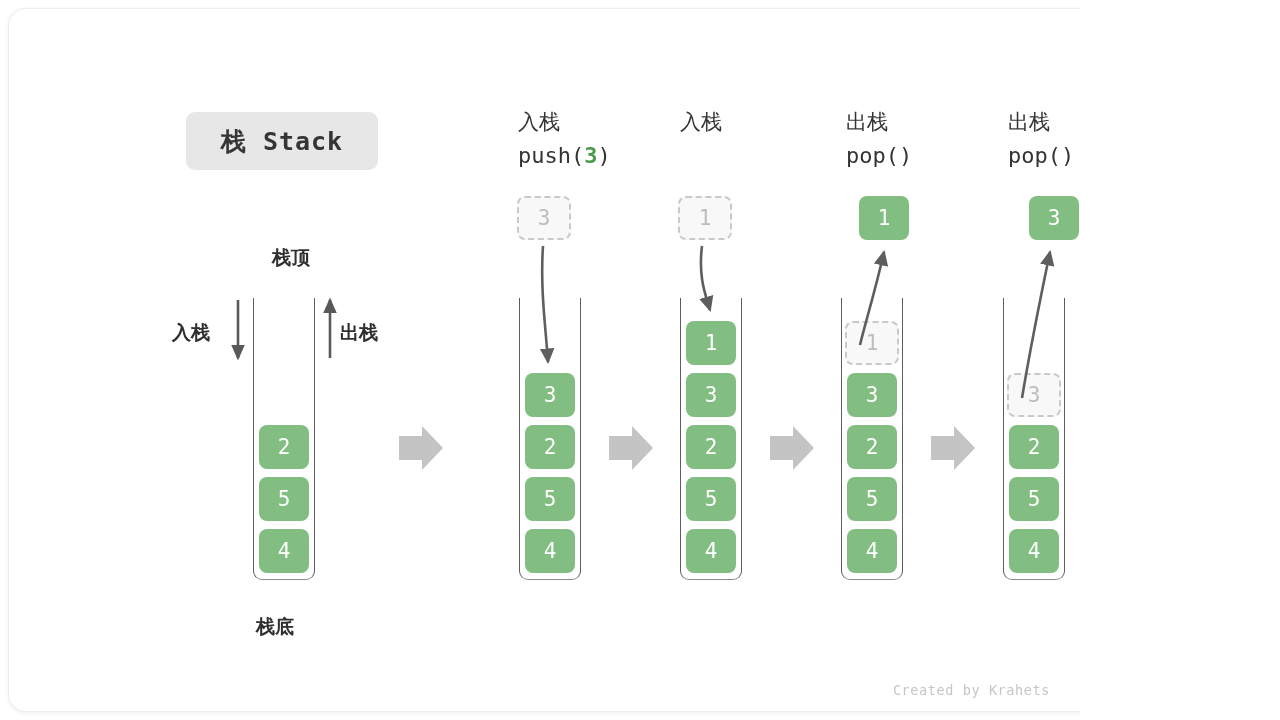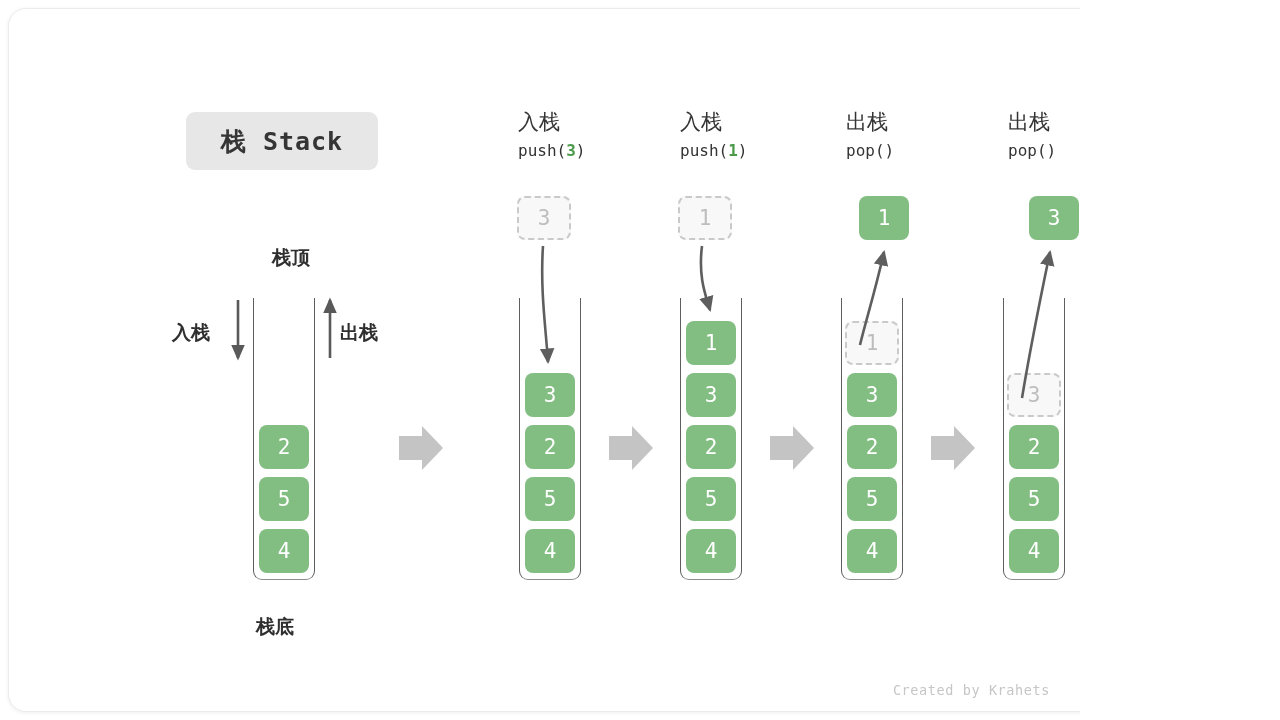--- a/index.html
+++ b/index.html
@@ -72,21 +72,21 @@
     font-family: "DejaVu Sans Mono", monospace;
     color: #343434;
     line-height: 1.55;
   }
   .col-head .cn {
     font-family: "Liberation Sans", sans-serif;
     font-size: 21px;
     display: block;
   }
   .col-head .fn {
-    font-size: 16px;
+    font-size: 22px;
     display: block;
     white-space: pre;
   }
   .col-head .arg { color: #4a9a4a; font-weight: bold; }
 
   
   .stack {
     position: absolute;
     width: 62px;
   }
@@ -160,21 +160,20 @@
   <div class="lbl" id="label-push">入栈</div>
   <div class="lbl" id="label-pop">出栈</div>
 
   <div class="col-head" style="left:518px">
     <span class="cn">入栈</span>
     <span class="fn"><span>push(</span><span class="arg">3</span><span>)</span></span>
   </div>
 
   <div class="col-head" style="left:680px">
     <span class="cn">入栈</span>
-    <span class="fn"><span>push(</span><span class="arg">1</span><span>)</span></span>
   </div>
 
   <div class="col-head" style="left:846px">
     <span class="cn">出栈</span>
     <span class="fn"><span>pop(</span><span class="arg"></span><span>)</span></span>
   </div>
 
   <div class="col-head" style="left:1008px">
     <span class="cn">出栈</span>
     <span class="fn"><span>pop(</span><span class="arg"></span><span>)</span></span>

